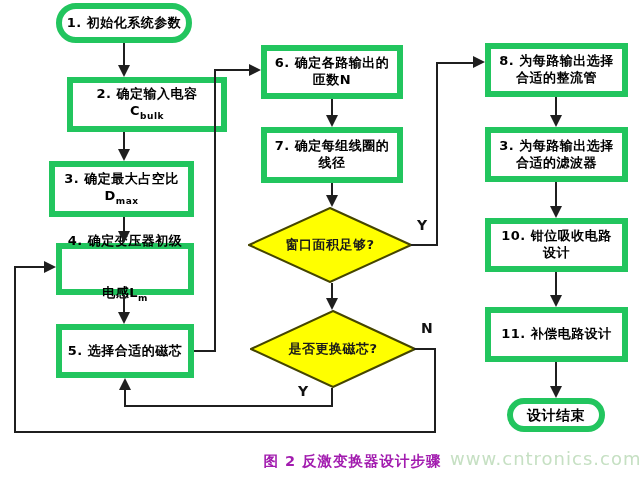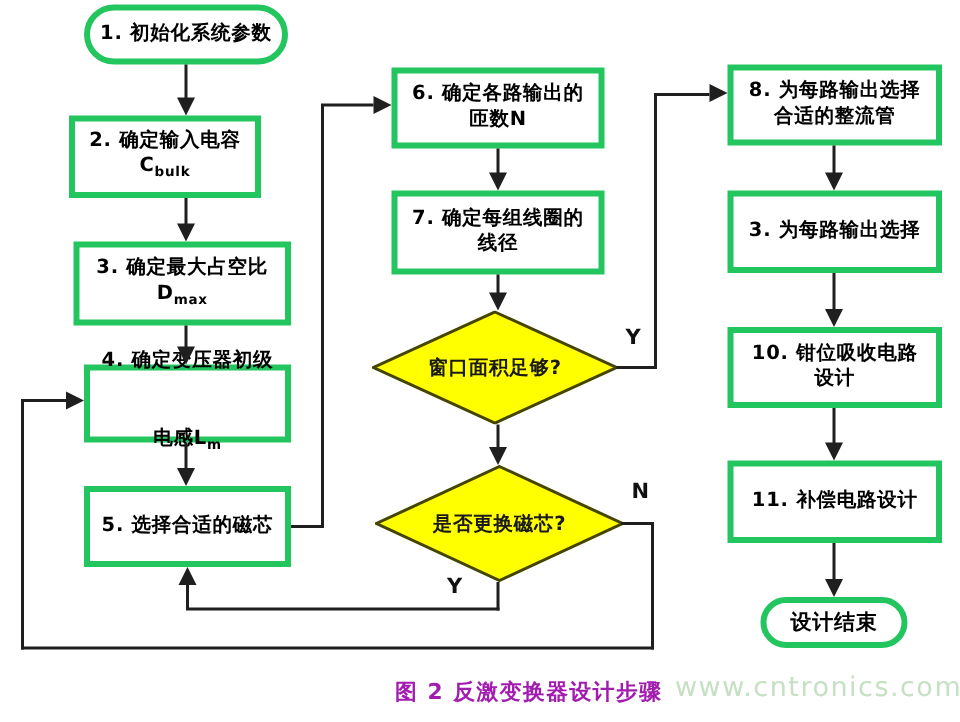--- a/index.html
+++ b/index.html
@@ -1,21 +1,21 @@
 <!DOCTYPE html>
 <html><head>
 <meta charset="utf-8">
 <style>
   html,body{margin:0;padding:0;background:#ffffff;}
   .canvas{
     position:relative;width:640px;height:481px;background:#ffffff;
     font-family:"DejaVu Sans",sans-serif;overflow:hidden;
   }
   .node{
-    position:absolute;background:#ffffff;border:4px solid #22c55e;
+    position:absolute;background:#ffffff;border:6px solid #22c55e;
     display:flex;flex-direction:column;align-items:center;justify-content:center;
     font-size:13px;font-weight:bold;color:#000;text-align:center;
     line-height:1.3;box-sizing:border-box;letter-spacing:0.5px;
   }
   .stadium{border-radius:22px;}
   .node sub{font-size:9px;font-weight:bold;}
   .diamond-wrap{position:absolute;}
   .diamond-wrap svg{display:block;}
   .diamond-wrap polygon{stroke:#454500;stroke-width:2;}
   .diamond-label{
@@ -40,21 +40,21 @@
 </style>
 </head>
 <body>
 
 <div class="canvas">
 
   <div class="node stadium" style="left:56px;top:3px;width:136px;height:40px;">
     <div>1. 初始化系统参数</div>
   </div>
 
-  <div class="node" style="left:46px;top:77px;width:128px;height:55px;">
+  <div class="node" style="left:67px;top:77px;width:160px;height:55px;">
     <div>2. 确定输入电容</div>
     <div><span>C</span><sub>bulk</sub></div>
   </div>
 
   <div class="node" style="left:49px;top:161px;width:145px;height:56px;">
     <div>3. 确定最大占空比</div>
     <div><span>D</span><sub>max</sub></div>
   </div>
 
   <div class="node" style="left:56px;top:243px;width:138px;height:52px;gap:35px;">
@@ -90,20 +90,21 @@
     <div class="diamond-label">是否更换磁芯?</div>
   </div>
 
   <div class="node" style="left:485px;top:43px;width:143px;height:54px;">
     <div>8. 为每路输出选择</div>
     <div>合适的整流管</div>
   </div>
 
   <div class="node" style="left:485px;top:127px;width:143px;height:55px;">
     <div>3. 为每路输出选择</div>
+    <div>合适的滤波器</div>
   </div>
 
   <div class="node" style="left:485px;top:218px;width:143px;height:54px;">
     <div>10. 钳位吸收电路</div>
     <div>设计</div>
   </div>
 
   <div class="node" style="left:485px;top:307px;width:143px;height:55px;">
     <div>11. 补偿电路设计</div>
   </div>

